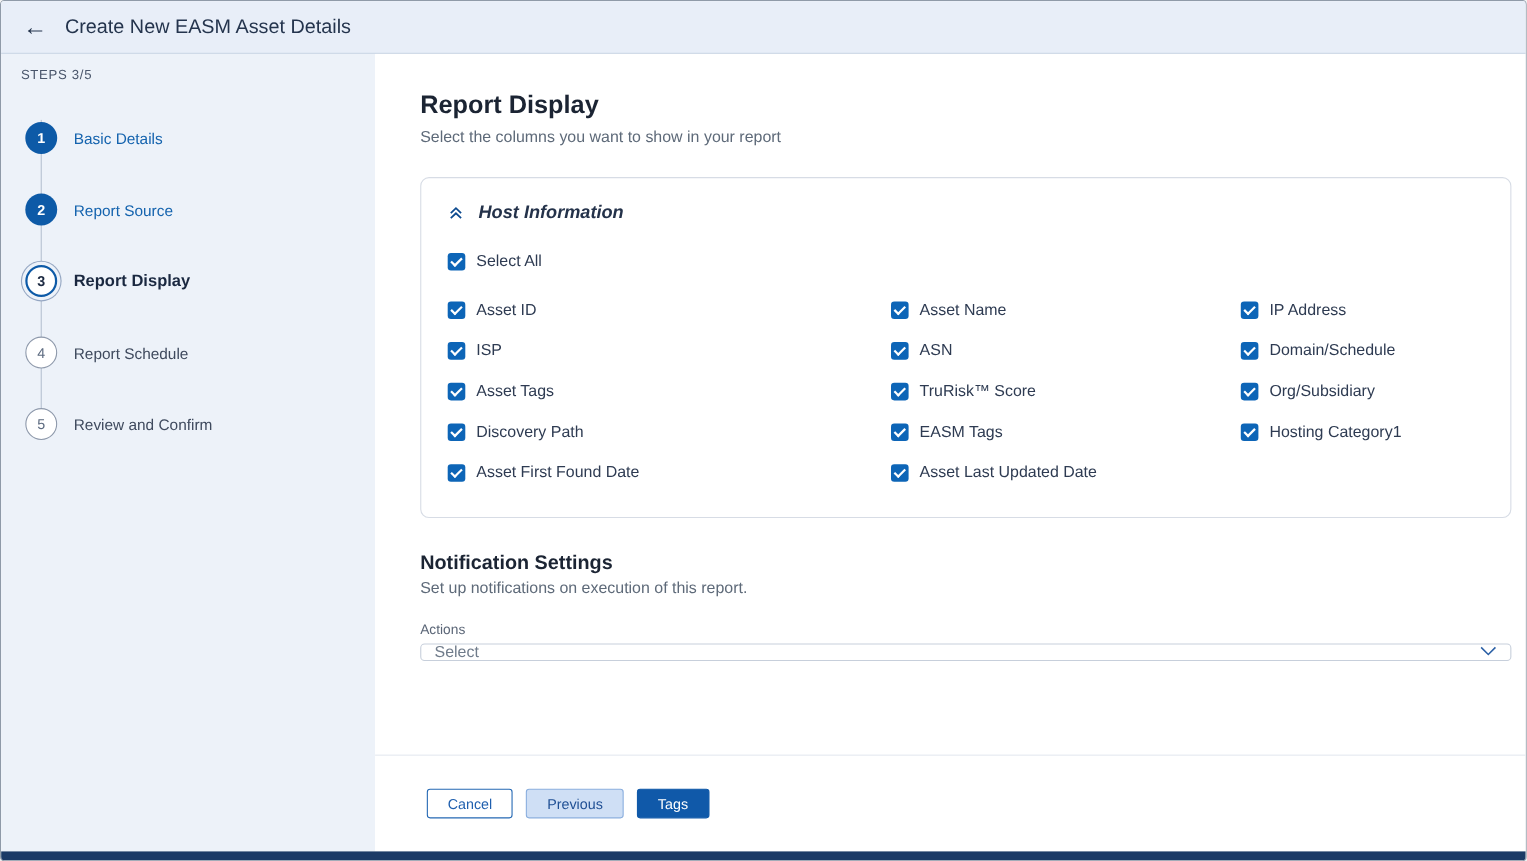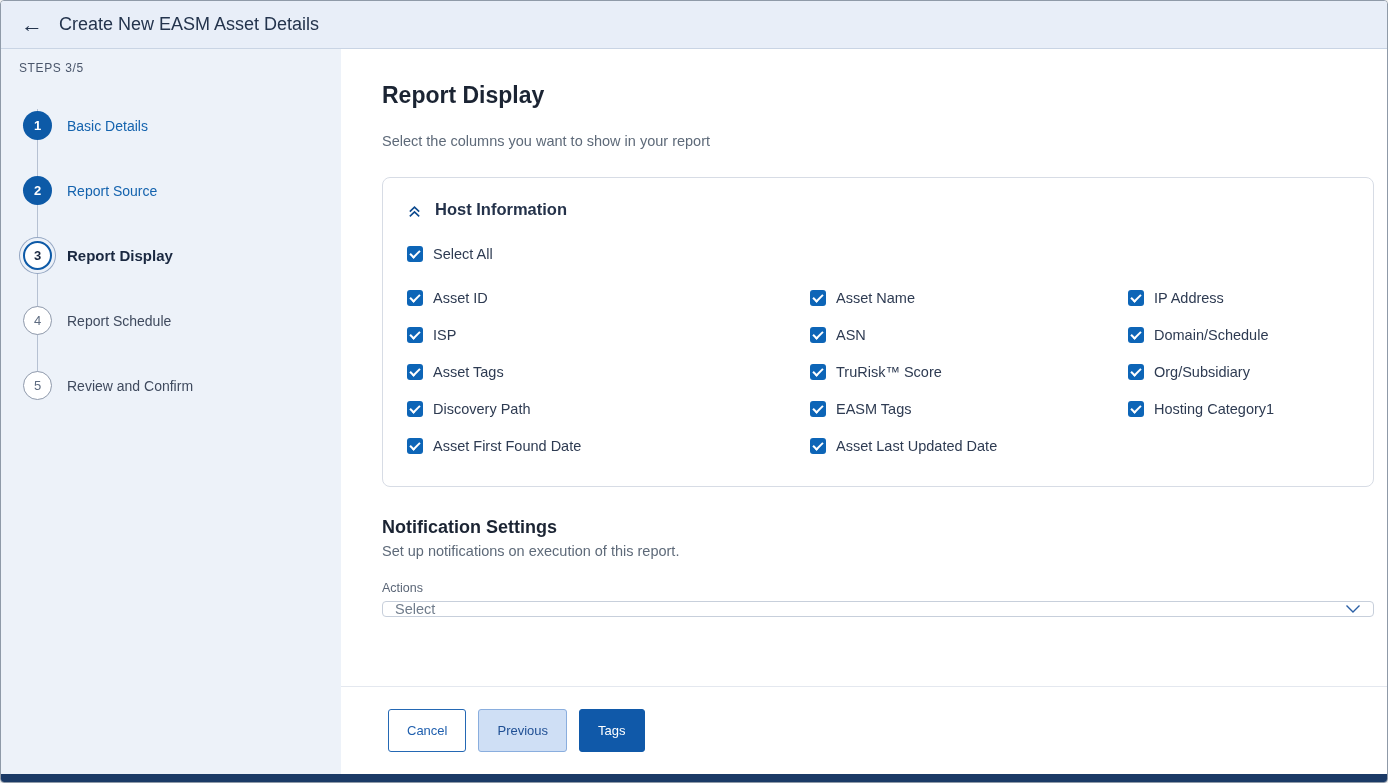--- a/index.html
+++ b/index.html
@@ -81,30 +81,30 @@
     background: #ffffff; color: #5d6b80;
     border: 1px solid #8e99ab;
   }
   .step.upcoming .step-label { color: #3f4a5e; font-size: 14px; }
 
   
   .main { flex: 1; background: #ffffff; display: flex; flex-direction: column; min-width: 0; }
   .content { flex: 1; padding: 33px 13px 0 41px; }
 
   .page-title { font-size: 23px; font-weight: 600; color: #1b2433; }
-  .page-subtitle { margin-top: 24px; font-size: 14.5px; color: #5e6a79; }
+  .page-subtitle { margin-top: 8px; font-size: 14.5px; color: #5e6a79; }
 
   
   .panel {
     margin-top: 28px;
     border: 1px solid #d7dce5;
     border-radius: 8px;
     padding: 22px 24px 32px 24px;
   }
-  .panel-head { display: flex; align-items: flex-end; gap: 13px; }
+  .panel-head { display: flex; align-items: center; gap: 13px; font-style: italic; }
   .panel-title { font-size: 16.5px; font-weight: bold; color: #24324a; }
   .collapse-btn { cursor: pointer; display: flex; align-items: center; }
 
   .check {
     display: flex; align-items: center; gap: 10px;
     font-size: 14.5px; color: #2e3b52; cursor: pointer;
     user-select: none;
   }
   .checkbox-box {
     width: 16px; height: 16px; flex: none;
@@ -139,21 +139,21 @@
   .select-value { font-size: 14.5px; color: #707c8b; }
 
   
   .footer {
     flex: none; height: 88px;
     border-top: 1px solid #e4e8ef;
     display: flex; align-items: center; gap: 12px;
     padding-left: 47px;
   }
   .btn {
-    height: 43px; padding: 0 18px;
+    height: 27px; padding: 0 18px;
     font-family: "Liberation Sans", sans-serif;
     font-size: 13px; border-radius: 3px; cursor: pointer;
   }
   .btn-cancel { background: #ffffff; border: 1px solid #2468b4; color: #1f5fae; }
   .btn-previous { background: #cfdff5; border: 1px solid #8aaede; color: #1f4f94; }
   .btn-next { background: #1059a9; border: 1px solid #1059a9; color: #ffffff; }
 
   
   .bottombar { flex: none; height: 8px; background: #1b3a66; }
 </style>

